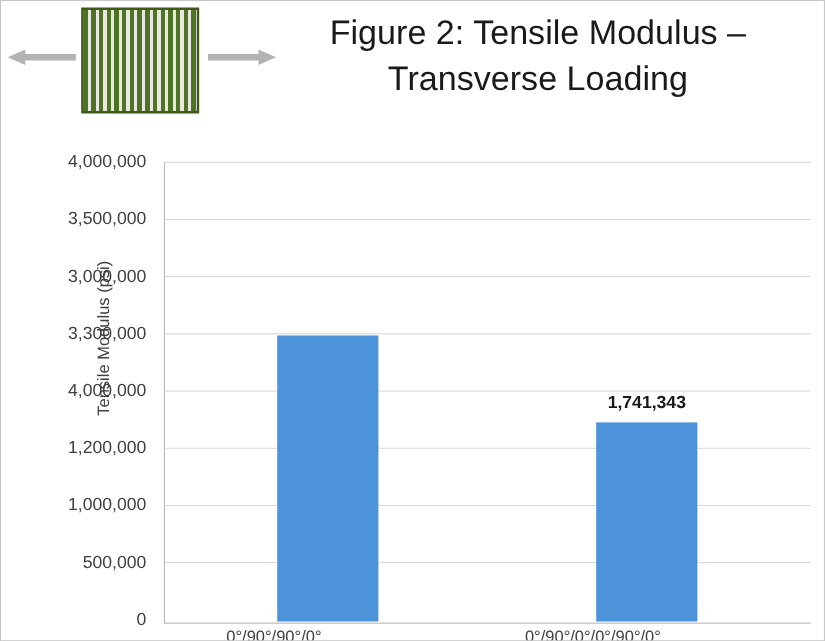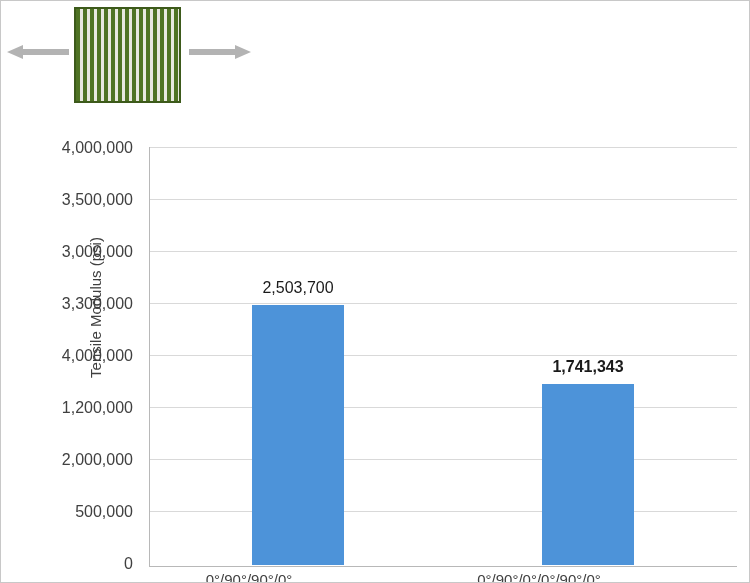--- a/index.html
+++ b/index.html
@@ -166,50 +166,50 @@
     </div>
 
     <div id="swatch"></div>
 
     <div id="arrow-right" class="arrow">
       <svg width="62" height="14" viewBox="0 0 62 14" xmlns="http://www.w3.org/2000/svg">
         <polygon points="62,7 46,0 46,4 0,4 0,10 46,10 46,14" fill="#b3b3b3"></polygon>
       </svg>
     </div>
 
+    <div id="title">Figure 2: Tensile Modulus – Transverse Loading</div>
   </div>
 
   <div id="chart">
 
     <div id="ylabel-axis">Tensile Modulus (psi)</div>
 
     <div class="ylabels">
       <div class="ytick-label" style="top:-8px">4,000,000</div>
       <div class="ytick-label" style="top:44px">3,500,000</div>
       <div class="ytick-label" style="top:96px">3,000,000</div>
       <div class="ytick-label" style="top:148px">3,300,000</div>
       <div class="ytick-label" style="top:200px">4,000,000</div>
       <div class="ytick-label" style="top:252px">1,200,000</div>
-      <div class="ytick-label" style="top:304px">2,000,000</div>
+      <div class="ytick-label" style="top:304px">1,000,000</div>
       <div class="ytick-label" style="top:356px">500,000</div>
       <div class="ytick-label" style="top:408px">0</div>
     </div>
 
     <div id="plot">
       <div class="gridline" style="top:0px"></div>
       <div class="gridline" style="top:52px"></div>
       <div class="gridline" style="top:104px"></div>
       <div class="gridline" style="top:156px"></div>
       <div class="gridline" style="top:208px"></div>
       <div class="gridline" style="top:260px"></div>
       <div class="gridline" style="top:312px"></div>
       <div class="gridline" style="top:364px"></div>
 
       <div class="bar" style="left:102px; width:92px; height:260px;"></div>
-      <div class="bar-value" style="left:68px; width:160px; top:132px;">2,503,700</div>
 
       <div class="bar" style="left:392px; width:92px; height:181px;"></div>
       <div class="bar-value" style="left:358px; width:160px; top:211px;font-weight:bold;">1,741,343</div>
     </div>
 
     <div class="xtick-label" style="left:168px; width:160px;">0°/90°/90°/0°</div>
     <div class="xtick-label" style="left:428px; width:220px;">0°/90°/0°/0°/90°/0°</div>
   </div>
 
 </div>

